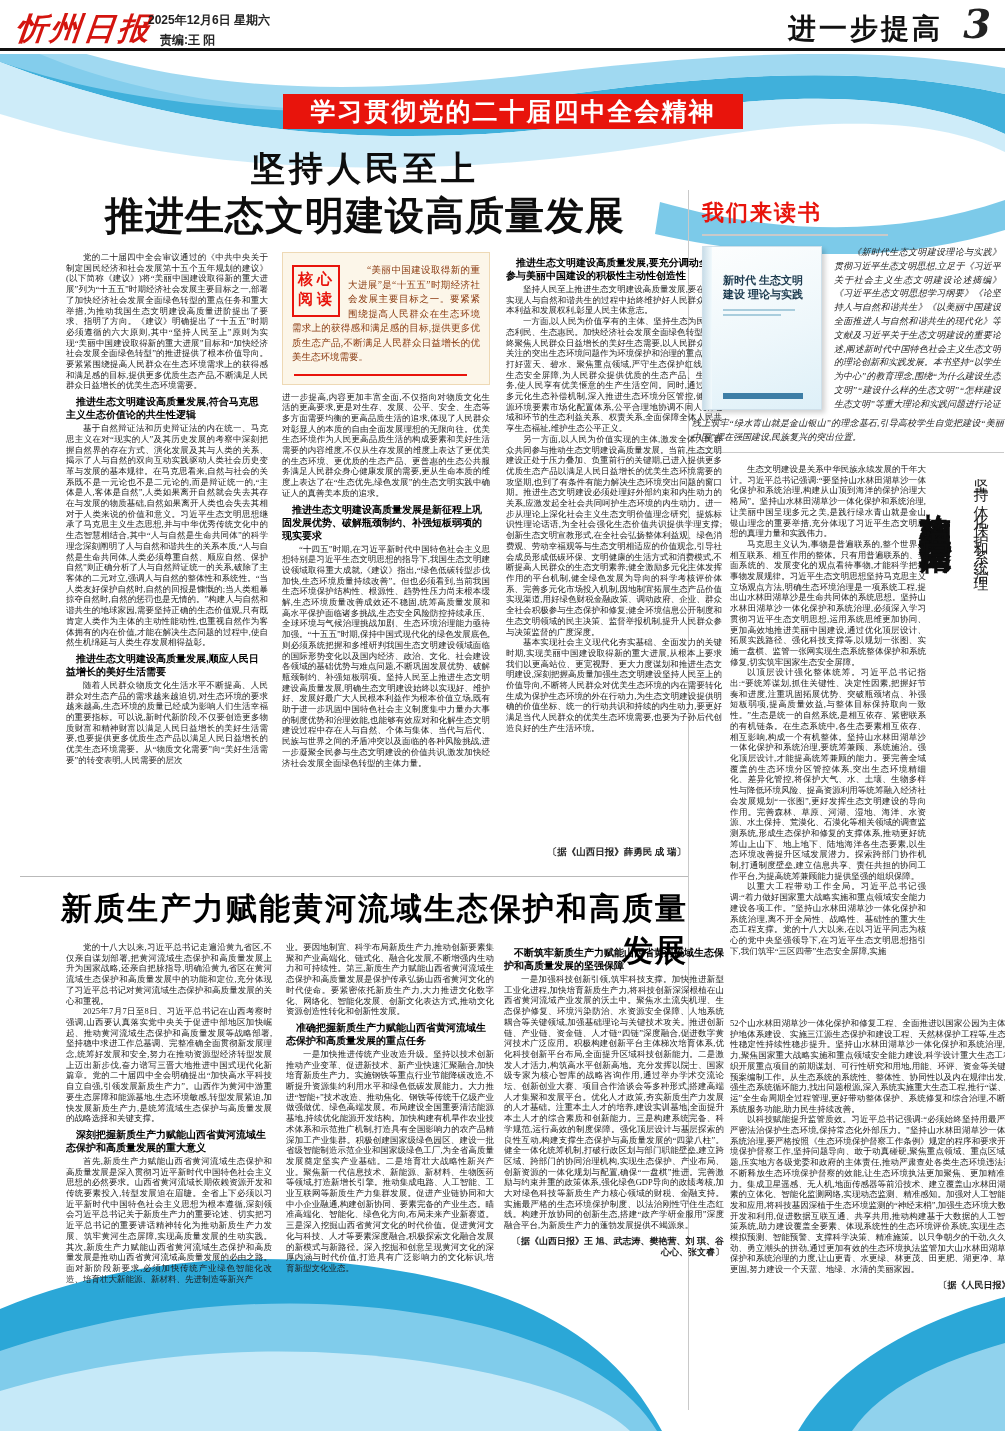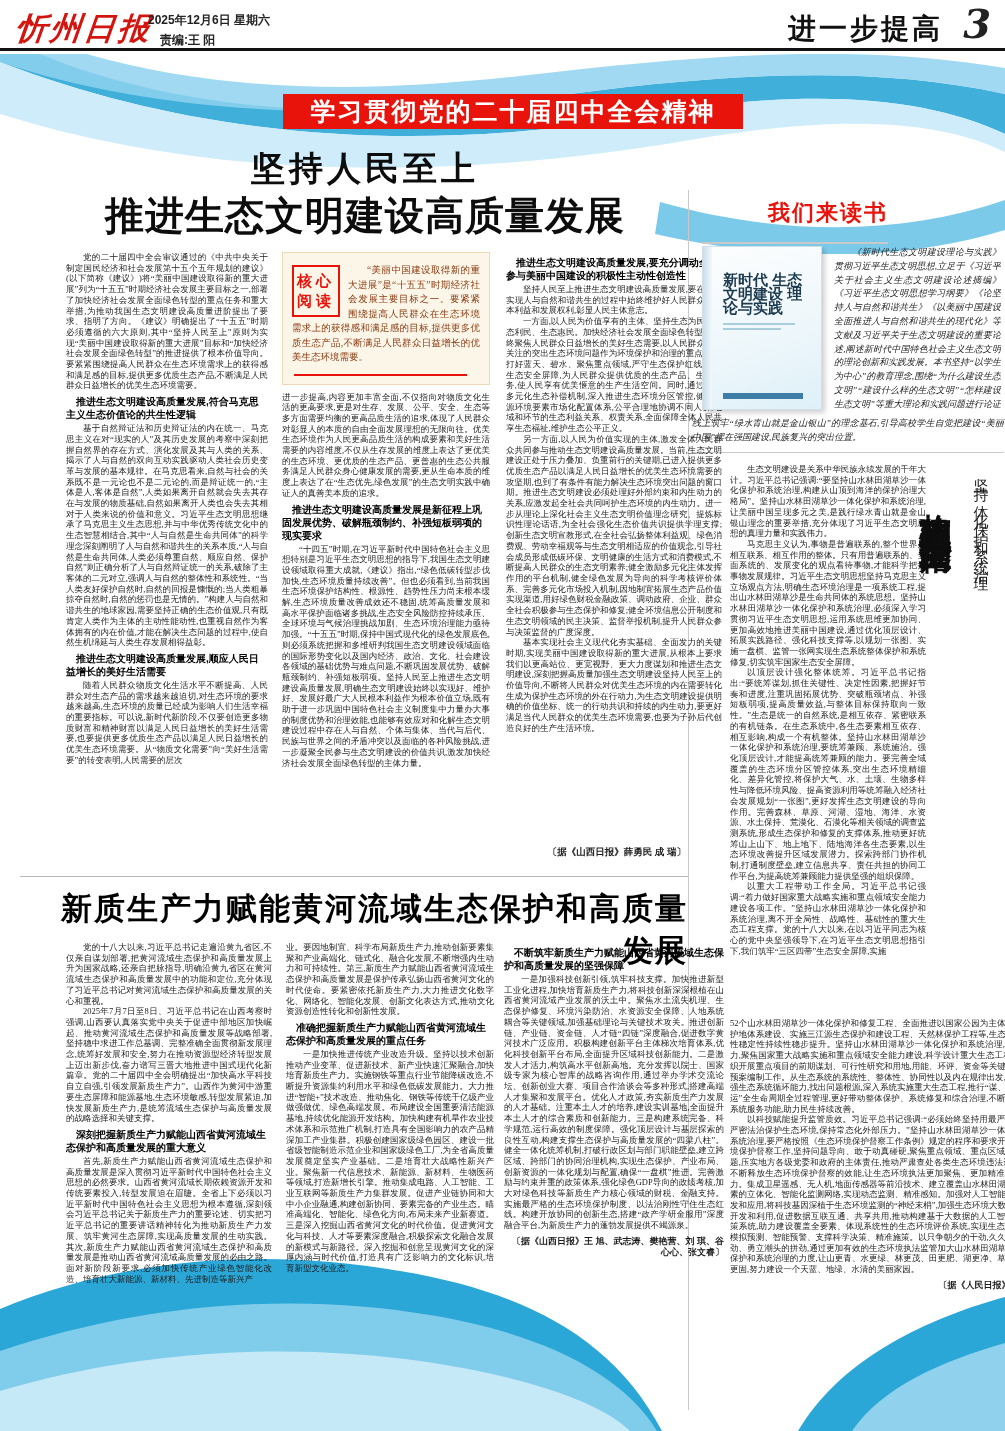--- a/index.html
+++ b/index.html
@@ -44,47 +44,47 @@
   .a1c1{left:30px;top:252px;width:202px;height:610px;overflow:hidden;}
   .a1c2{left:246px;top:252px;width:208px;height:610px;overflow:hidden;}
   .a1c3{left:470px;top:252px;width:216px;height:588px;overflow:hidden;}
   .a1-byline{left:470px;top:846px;width:216px;text-align:right;font-weight:bold;
     font-size:9.5px;font-family:"Liberation Sans",sans-serif;}
 
   
   .core-box{background:#fcf6e9;border:1px solid #eed9b5;padding:10px 9px 8px 9px;
     margin-bottom:7px;}
   .core-label{float:left;width:40px;border:2px solid #e8140c;color:#e8140c;font-weight:bold;
-    font-size:15px;line-height:20px;letter-spacing:4px;text-align:center;padding:4px 2px;
-    margin:2px 8px 2px 0;font-family:Liberation Serif, serif;}
+    font-size:15px;line-height:20px;letter-spacing:4px;text-align:right;padding:4px 2px;
+    margin:2px 8px 2px 0;font-family:Liberation Mono, monospace;}
   .core-text{font-size:9.5px;line-height:14.5px;color:#8a3a10;text-align:justify;text-indent:2em;}
   .core-rule{clear:both;width:92%;height:2px;background:#e8140c;margin:9px auto 0 2px;}
 
   
   .div-h1{left:20px;top:876px;width:668px;height:1px;background:#b9b9b9;}
   .div-v{left:688px;top:190px;width:1px;height:1220px;background:#c9c9c9;}
   .div-book{left:692px;top:452px;width:312px;height:1px;background:#c9c9c9;}
 
   
   .a2-title{left:30px;top:888px;width:658px;text-align:right;font-size:31px;font-weight:900;
     letter-spacing:2px;color:#000000;}
   .a2c1{left:30px;top:942px;width:206px;height:462px;overflow:hidden;}
   .a2c2{left:250px;top:942px;width:208px;height:468px;overflow:hidden;}
   .a2c3{left:468px;top:942px;width:220px;height:472px;overflow:hidden;}
 
   
   .reading-title{left:702px;top:198px;font-size:22px;font-weight:900;color:#e8140c;
     letter-spacing:2px;font-family:"Liberation Sans",sans-serif;border-bottom:2px solid #c9c9c9;
-    padding-bottom:14px;width:186px;text-align:right;}
+    padding-bottom:6px;width:186px;}
   .book-cover{left:702px;top:246px;width:118px;height:162px;
     background:linear-gradient(160deg,#fdfefe 0%,#eef7fb 55%,#def0f8 100%);
     border:1px solid #cfe0ea;box-shadow:3px 3px 5px rgba(0,0,0,.18);}
   .book-spine{position:absolute;left:0;top:0;width:9px;height:100%;
     background:linear-gradient(90deg,#c9dde8,#f2fafd);}
-  .book-title{margin:26px 8px 0 20px;font-size:15px;line-height:14px;font-weight:bold;
+  .book-title{margin:26px 8px 0 20px;font-size:11px;line-height:14px;font-weight:bold;
     color:#1d3b4f;font-family:"Liberation Sans",sans-serif;}
   .book-lines{margin:8px 8px 0 20px;}
   .book-lines div{height:2px;background:#a9cddd;margin-bottom:3px;}
   .book-pub{position:absolute;left:20px;bottom:10px;width:80px;height:6px;background:#3e7ea6;}
   .book-intro{left:834px;top:246px;width:167px;height:166px;overflow:hidden;
     font-size:9px;line-height:13.8px;font-style:italic;text-align:justify;color:#222;}
   .book-intro p{margin:0;text-indent:2em;}
   .book-tail{left:692px;top:416px;width:312px;font-size:9px;line-height:14px;
     font-style:italic;text-align:justify;color:#222;}
 

